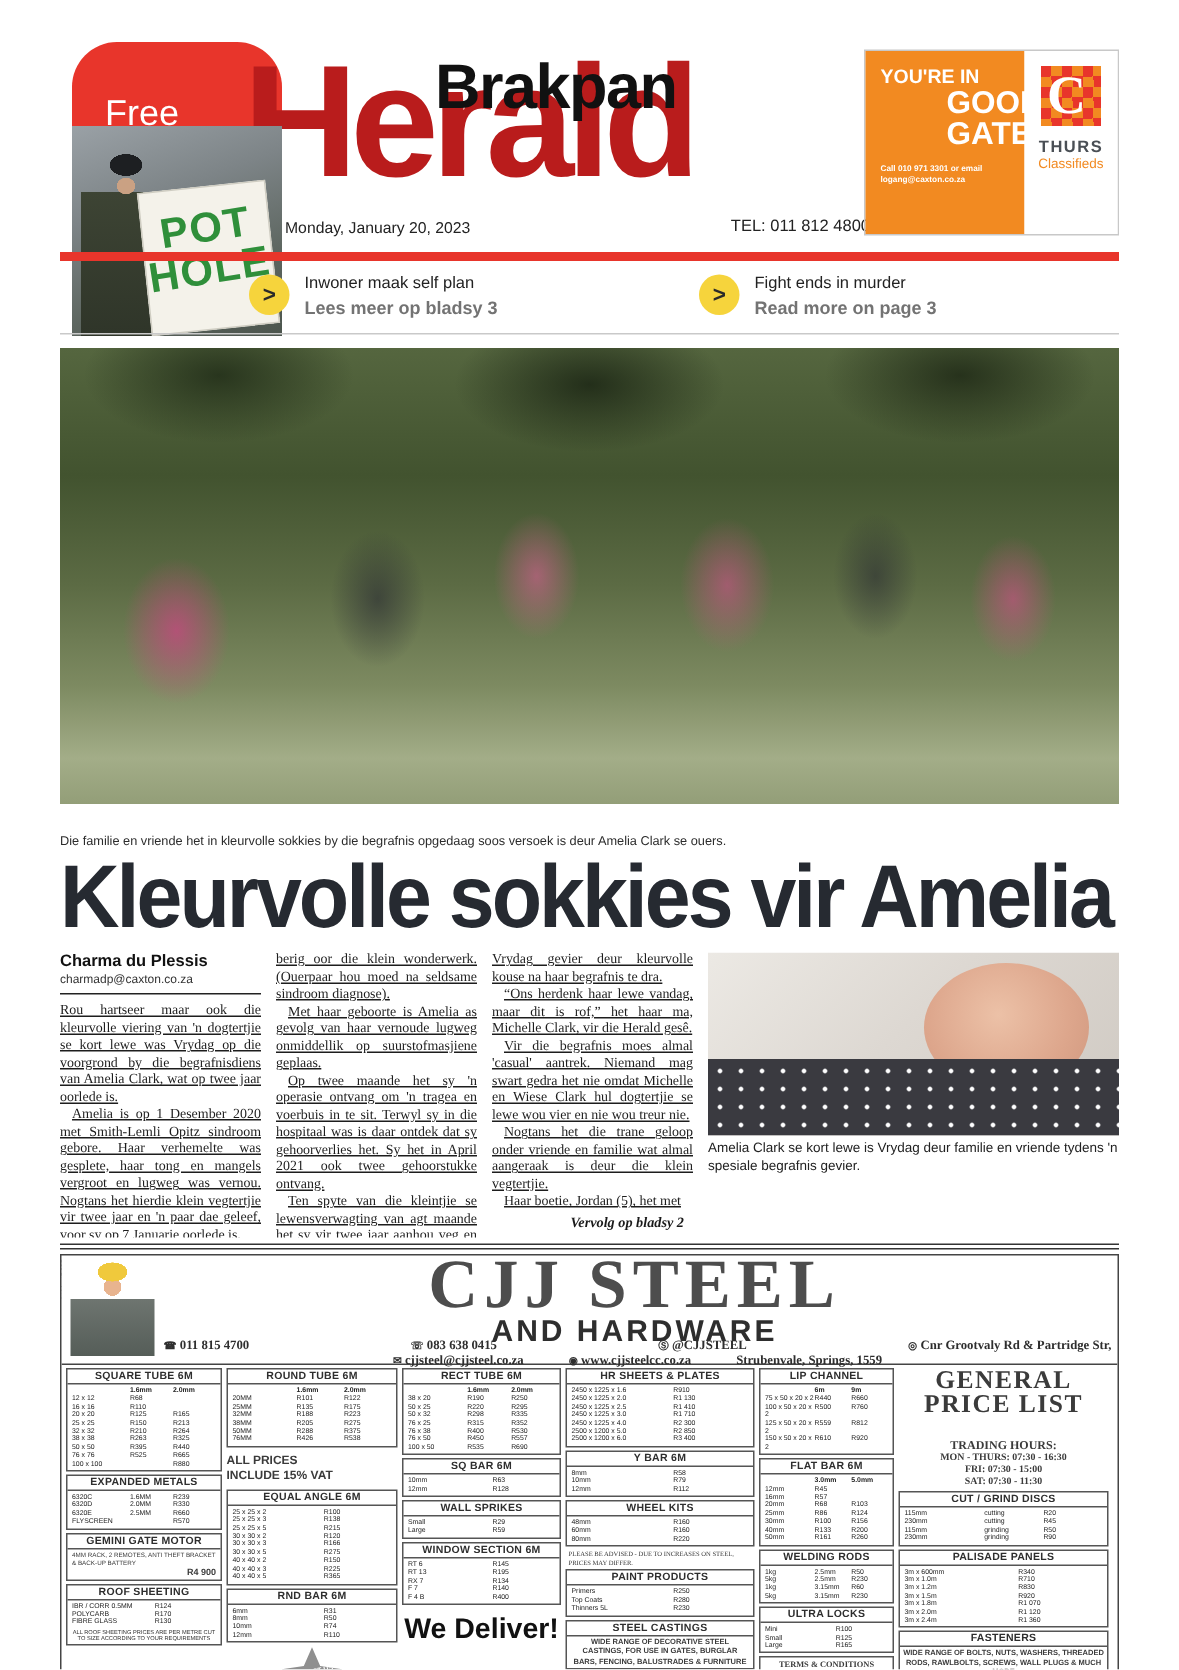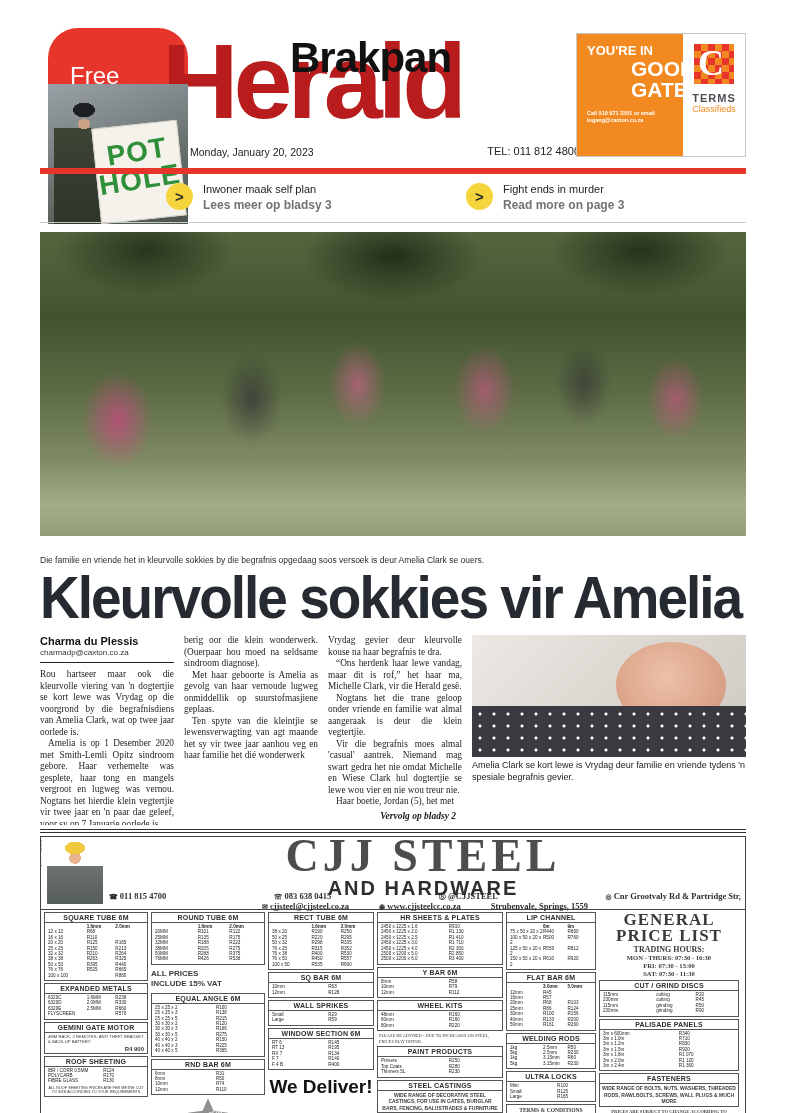--- a/index.html
+++ b/index.html
@@ -63,21 +63,21 @@
       linear-gradient(180deg,#55663f 0%,#42532f 28%,#5c6b44 52%,#7d8a61 74%,#a3ad88 90%,#939e78 100%);}
   .photo-caption{margin-top:19px;font-size:8.5px;color:#2b2b2b;}
 
   
   .headline{margin-top:3px;font-size:55px;font-weight:700;color:#262a31;letter-spacing:-2px;line-height:1.0;
             transform:scaleY(1.08);transform-origin:top left;}
   .article{margin-top:12px;display:grid;grid-template-columns:134px 134px 134px 1fr;column-gap:10px;height:190px;overflow:hidden;}
   .byline-author{font-size:11px;font-weight:700;color:#111;}
   .byline-email{font-size:8px;color:#333;margin-top:1px;}
   .byline-rule{border-top:1px solid #222;margin:5px 0 6px 0;}
-  .col p{margin:0;font-family:"Liberation Serif",serif;font-size:9.3px;line-height:1.24;text-align:justify;color:#1d1d1d;}
+  .col p{margin:0;font-family:"Liberation Serif",serif;font-size:9.3px;line-height:1.24;text-align:justify;color:#1d1d1d;text-decoration:underline;}
   .col p + p{text-indent:8px;}
   .cont{margin-top:3px;font-family:"Liberation Serif",serif;font-size:9.5px;font-weight:700;font-style:italic;text-align:right;padding-right:6px;}
   .baby-photo{width:276px;height:122px;position:relative;overflow:hidden;
      background:linear-gradient(135deg,#ece9e4 0%,#ddd8d2 45%,#cfc9c2 100%);}
   .baby-photo::before{content:"";position:absolute;left:52%;top:6%;width:110px;height:86px;border-radius:50%;
      background:radial-gradient(circle at 45% 40%,#ecc1a7 0%,#dda68c 60%,#cf977e 100%);}
   .baby-photo::after{content:"";position:absolute;left:0;bottom:0;width:100%;height:42%;
      background:radial-gradient(circle at 8px 8px, #fff 0 1px, transparent 2px) 0 0/14px 12px,#3a3a40;}
   .baby-caption{margin-top:3px;font-size:9px;color:#222;line-height:1.3;}
 
@@ -118,21 +118,21 @@
   .burst{width:42px;height:42px;margin:1px auto 0 auto;background:#8f8f8f;position:relative;
      clip-path:polygon(50% 0%,63% 30%,98% 35%,72% 56%,80% 94%,50% 74%,20% 94%,28% 56%,2% 35%,37% 30%);}
   .burst span{position:absolute;left:6px;top:14px;width:30px;color:#fff;font-size:4.6px;font-weight:700;text-align:center;transform:rotate(-12deg);line-height:1.15;}
   .wedeliver{font-size:19px;font-weight:700;color:#111;text-align:center;letter-spacing:0px;margin-top:4px;}
   .advisory{font-family:"Liberation Serif",serif;font-size:4.4px;line-height:1.25;color:#333;padding:0 2px;}
   .terms{border:1px solid #555;text-align:center;padding:2px 1px;}
   .terms .t1x{font-family:"Liberation Serif",serif;font-size:5.6px;font-weight:700;}
   .terms .t2x{font-family:"Liberation Serif",serif;font-size:8px;font-weight:700;}
   .gpl{text-align:center;}
   .gpl .g1{font-family:"Liberation Serif",serif;font-size:17px;font-weight:700;line-height:0.95;color:#3b3b3b;letter-spacing:1px;}
-  .gpl .gh{font-family:"Liberation Serif",serif;font-size:8px;font-weight:700;margin-top:1px;}
+  .gpl .gh{font-family:"Liberation Serif",serif;font-size:8px;font-weight:700;margin-top:15px;}
   .gpl .hours p{margin:0;font-family:"Liberation Serif",serif;font-size:6.6px;font-weight:700;line-height:1.2;}
   .fast .ftext{font-size:5px;font-weight:700;text-align:center;line-height:1.3;padding:1px 2px;}
   .pnote{font-family:"Liberation Serif",serif;font-size:4.6px;font-weight:700;text-align:center;line-height:1.2;color:#444;}
 </style>
 </head>
 <body>
 
 <div class="page">
 <div class="content">
 
@@ -157,21 +157,21 @@
         <div class="cx1">YOU'RE IN</div>
         <div class="cx2">GOOD</div>
         <div class="cx2">GATES</div>
         <div class="cx-small">
           <div>Call 010 971 3301 or email</div>
           <div>logang@caxton.co.za</div>
         </div>
       </div>
       <div class="caxton-white">
         <div class="cx-logo"></div>
-        <div class="cx-brand">TERMS</div>
+        <div class="cx-brand">THURS</div>
         <div class="cx-sub">Classifieds</div>
       </div>
     </div>
 
     <div class="redbar"></div>
 
     <div class="teasers">
       <div class="teaser t1">
         <div class="chev">&gt;</div>
         <div>
@@ -202,29 +202,30 @@
       <div class="byline-rule"></div>
       <div>
             <p>Rou hartseer maar ook die kleurvolle viering van 'n dogtertjie se kort lewe was Vrydag op die voorgrond by die begrafnisdiens van Amelia Clark, wat op twee jaar oorlede is.</p>
             <p>Amelia is op 1 Desember 2020 met Smith-Lemli Opitz sindroom gebore. Haar verhemelte was gesplete, haar tong en mangels vergroot en lugweg was vernou. Nogtans het hierdie klein vegtertjie vir twee jaar en 'n paar dae geleef, voor sy op 7 Januarie oorlede is.</p>
           </div>
     </div>
     <div class="col">
       <div>
             <p>berig oor die klein wonderwerk. (Ouerpaar hou moed na seldsame sindroom diagnose).</p>
             <p>Met haar geboorte is Amelia as gevolg van haar vernoude lugweg onmiddellik op suurstofmasjiene geplaas.</p>
+            <p>Op twee maande het sy 'n operasie ontvang om 'n tragea en voerbuis in te sit. Terwyl sy in die hospitaal was is daar ontdek dat sy gehoorverlies het. Sy het in April 2021 ook twee gehoorstukke ontvang.</p>
             <p>Ten spyte van die kleintjie se lewensverwagting van agt maande het sy vir twee jaar aanhou veg en haar familie het dié wonderwerk</p>
           </div>
     </div>
     <div class="col">
       <div>
             <p>Vrydag gevier deur kleurvolle kouse na haar begrafnis te dra.</p>
             <p>“Ons herdenk haar lewe vandag, maar dit is rof,” het haar ma, Michelle Clark, vir die Herald gesê.</p>
+            <p>Vir die begrafnis moes almal 'casual' aantrek. Niemand mag swart gedra het nie omdat Michelle en Wiese Clark hul dogtertjie se lewe wou vier en nie wou treur nie.</p>
             <p>Nogtans het die trane geloop onder vriende en familie wat almal aangeraak is deur die klein vegtertjie.</p>
-            <p>Vir die begrafnis moes almal 'casual' aantrek. Niemand mag swart gedra het nie omdat Michelle en Wiese Clark hul dogtertjie se lewe wou vier en nie wou treur nie.</p>
             <p>Haar boetie, Jordan (5), het met</p>
           </div>
       <div class="cont">Vervolg op bladsy 2</div>
     </div>
     <div>
       <div class="baby-photo"></div>
       <div class="baby-caption">Amelia Clark se kort lewe is Vrydag deur familie en vriende tydens 'n spesiale begrafnis gevier.</div>
     </div>
   </div>
 

